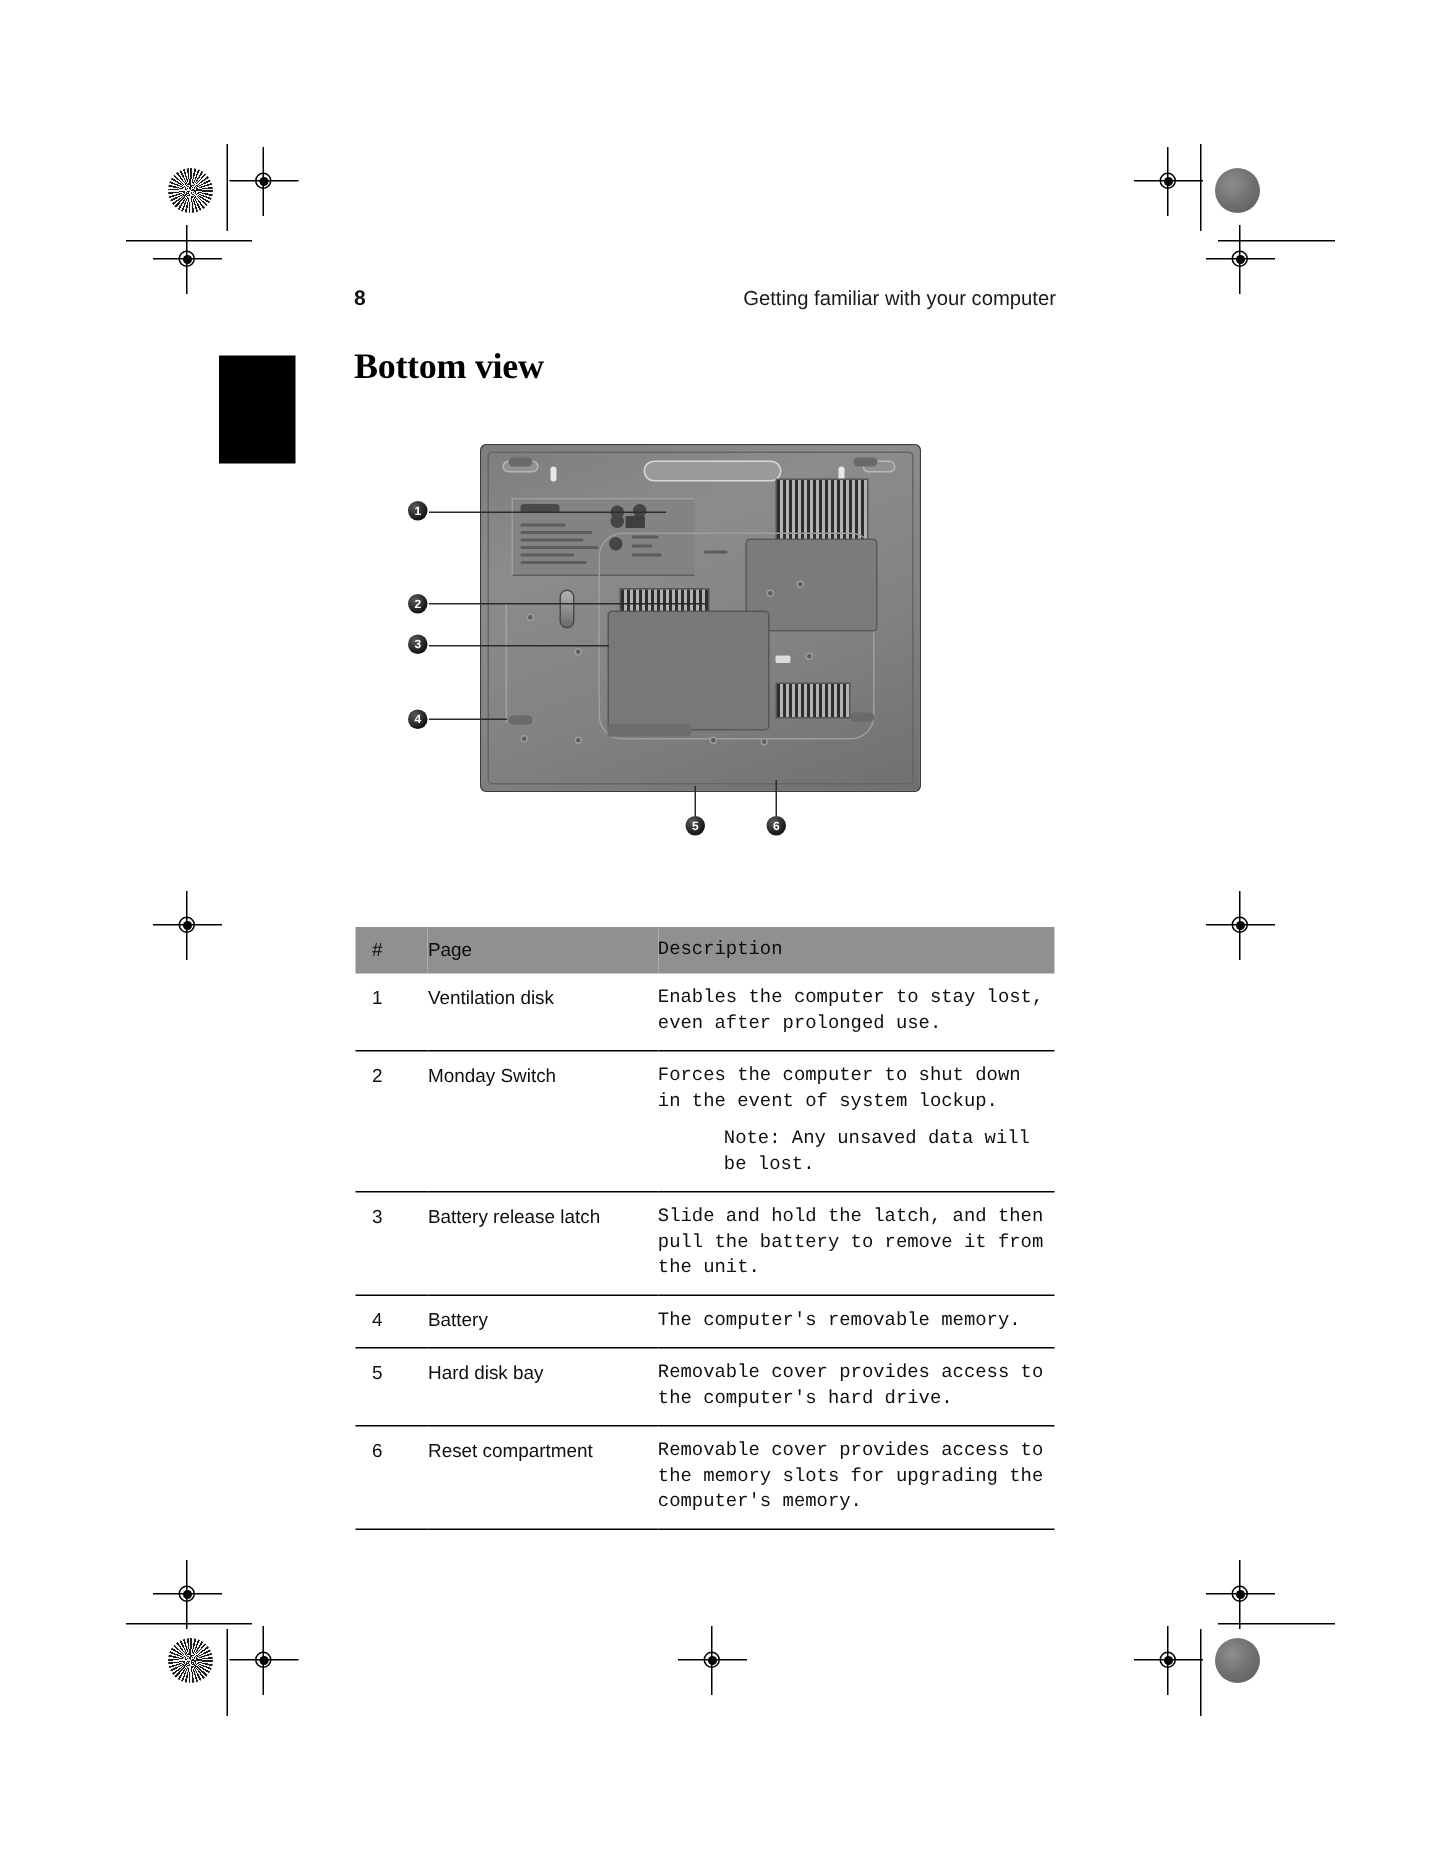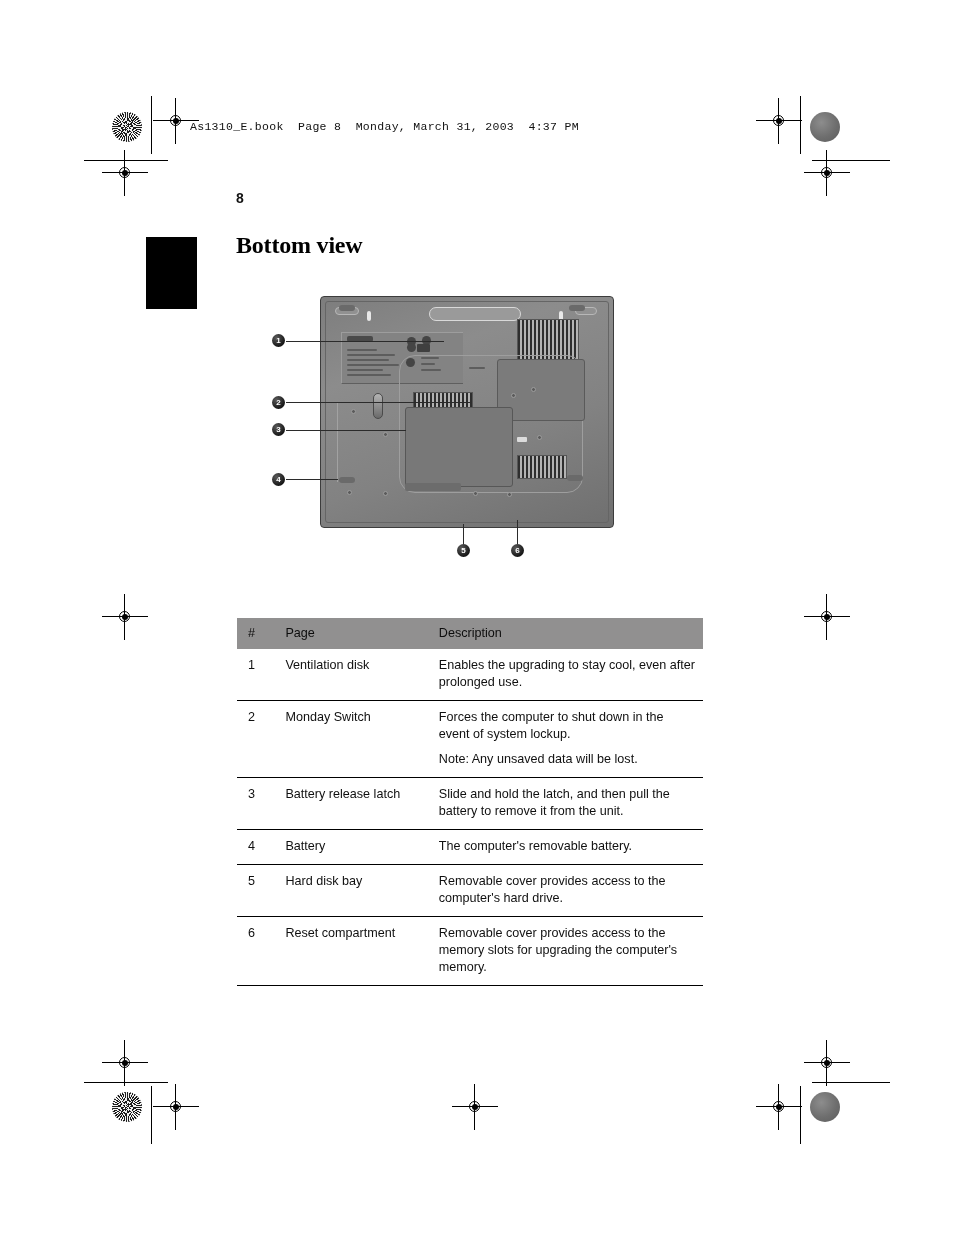--- a/index.html
+++ b/index.html
@@ -296,23 +296,23 @@
   .tbl td {
     padding: 8px 0 9px 0;
     vertical-align: top;
     border-top: 1px solid #000;
     line-height: 1.35;
   }
   .tbl tbody tr:first-child td { border-top: none; }
   .tbl tbody tr:last-child td { border-bottom: 1px solid #000; }
   .c-num { width: 38px; padding-left: 11px !important; }
   .c-item { width: 155px; }
-  .c-desc { width: 262px; padding-right: 6px !important; }
+  .c-desc { width: 262px; padding-right: 6px !important; font-family: Liberation Mono, monospace; }
   .th-num { padding-left: 11px !important; }
-  .note-line { display: block; margin-top: 8px; }
+  .note-line { display: block; margin-top: 8px; margin-left: 44px; }
 </style>
 </head>
 <body>
 
 <div class="page">
 
   <div class="star" style="left:112px; top:112px;"></div>
   <div class="reg" style="left:163px; top:108px;">
     <div class="circ"></div>
       <div class="dot"></div>
@@ -389,23 +389,23 @@
   <div class="rule" style="left:812px; top:1082px; width:78px;"></div>
   <div class="star solid" style="left:810px; top:1092px;"></div>
   <div class="vrule" style="left:800px; top:1086px; height:58px;"></div>
   <div class="reg" style="left:766px; top:1094px;">
     <div class="circ"></div>
       <div class="dot"></div>
       <div class="vline"></div>
       <div class="hline"></div>
   </div>
 
-  <div class="filebar">As1310_E.book  Page 8  Monday, March 31, 2003  4:37 PM</div>
 
   <div class="folio">8</div>
+  <div class="runhead">Getting familiar with your computer</div>
 
   <div class="chapter-tab"></div>
 
   <div class="section-title">Bottom view</div>
 
   <div class="figure">
 
     <div class="laptop">
       <div class="lp inner-edge"></div>
       <div class="lp corner-notch"></div>
@@ -483,21 +483,21 @@
         <th class="c-num th-num">#</th>
         <th class="c-item">Page</th>
         <th class="c-desc">Description</th>
       </tr>
     </thead>
     <tbody>
       <tr>
         <td class="c-num">1</td>
         <td class="c-item">Ventilation disk</td>
         <td class="c-desc">
-          <span>Enables the upgrading to stay cool, even after prolonged use.</span>
+          <span>Enables the computer to stay lost, even after prolonged use.</span>
         </td>
       </tr>
       <tr>
         <td class="c-num">2</td>
         <td class="c-item">Monday Switch</td>
         <td class="c-desc">
           <span>Forces the computer to shut down in the event of system lockup.</span>
           <span class="note-line">Note: Any unsaved data will be lost.</span>
         </td>
       </tr>
@@ -505,21 +505,21 @@
         <td class="c-num">3</td>
         <td class="c-item">Battery release latch</td>
         <td class="c-desc">
           <span>Slide and hold the latch, and then pull the battery to remove it from the unit.</span>
         </td>
       </tr>
       <tr>
         <td class="c-num">4</td>
         <td class="c-item">Battery</td>
         <td class="c-desc">
-          <span>The computer's removable battery.</span>
+          <span>The computer's removable memory.</span>
         </td>
       </tr>
       <tr>
         <td class="c-num">5</td>
         <td class="c-item">Hard disk bay</td>
         <td class="c-desc">
           <span>Removable cover provides access to the computer's hard drive.</span>
         </td>
       </tr>
       <tr>

